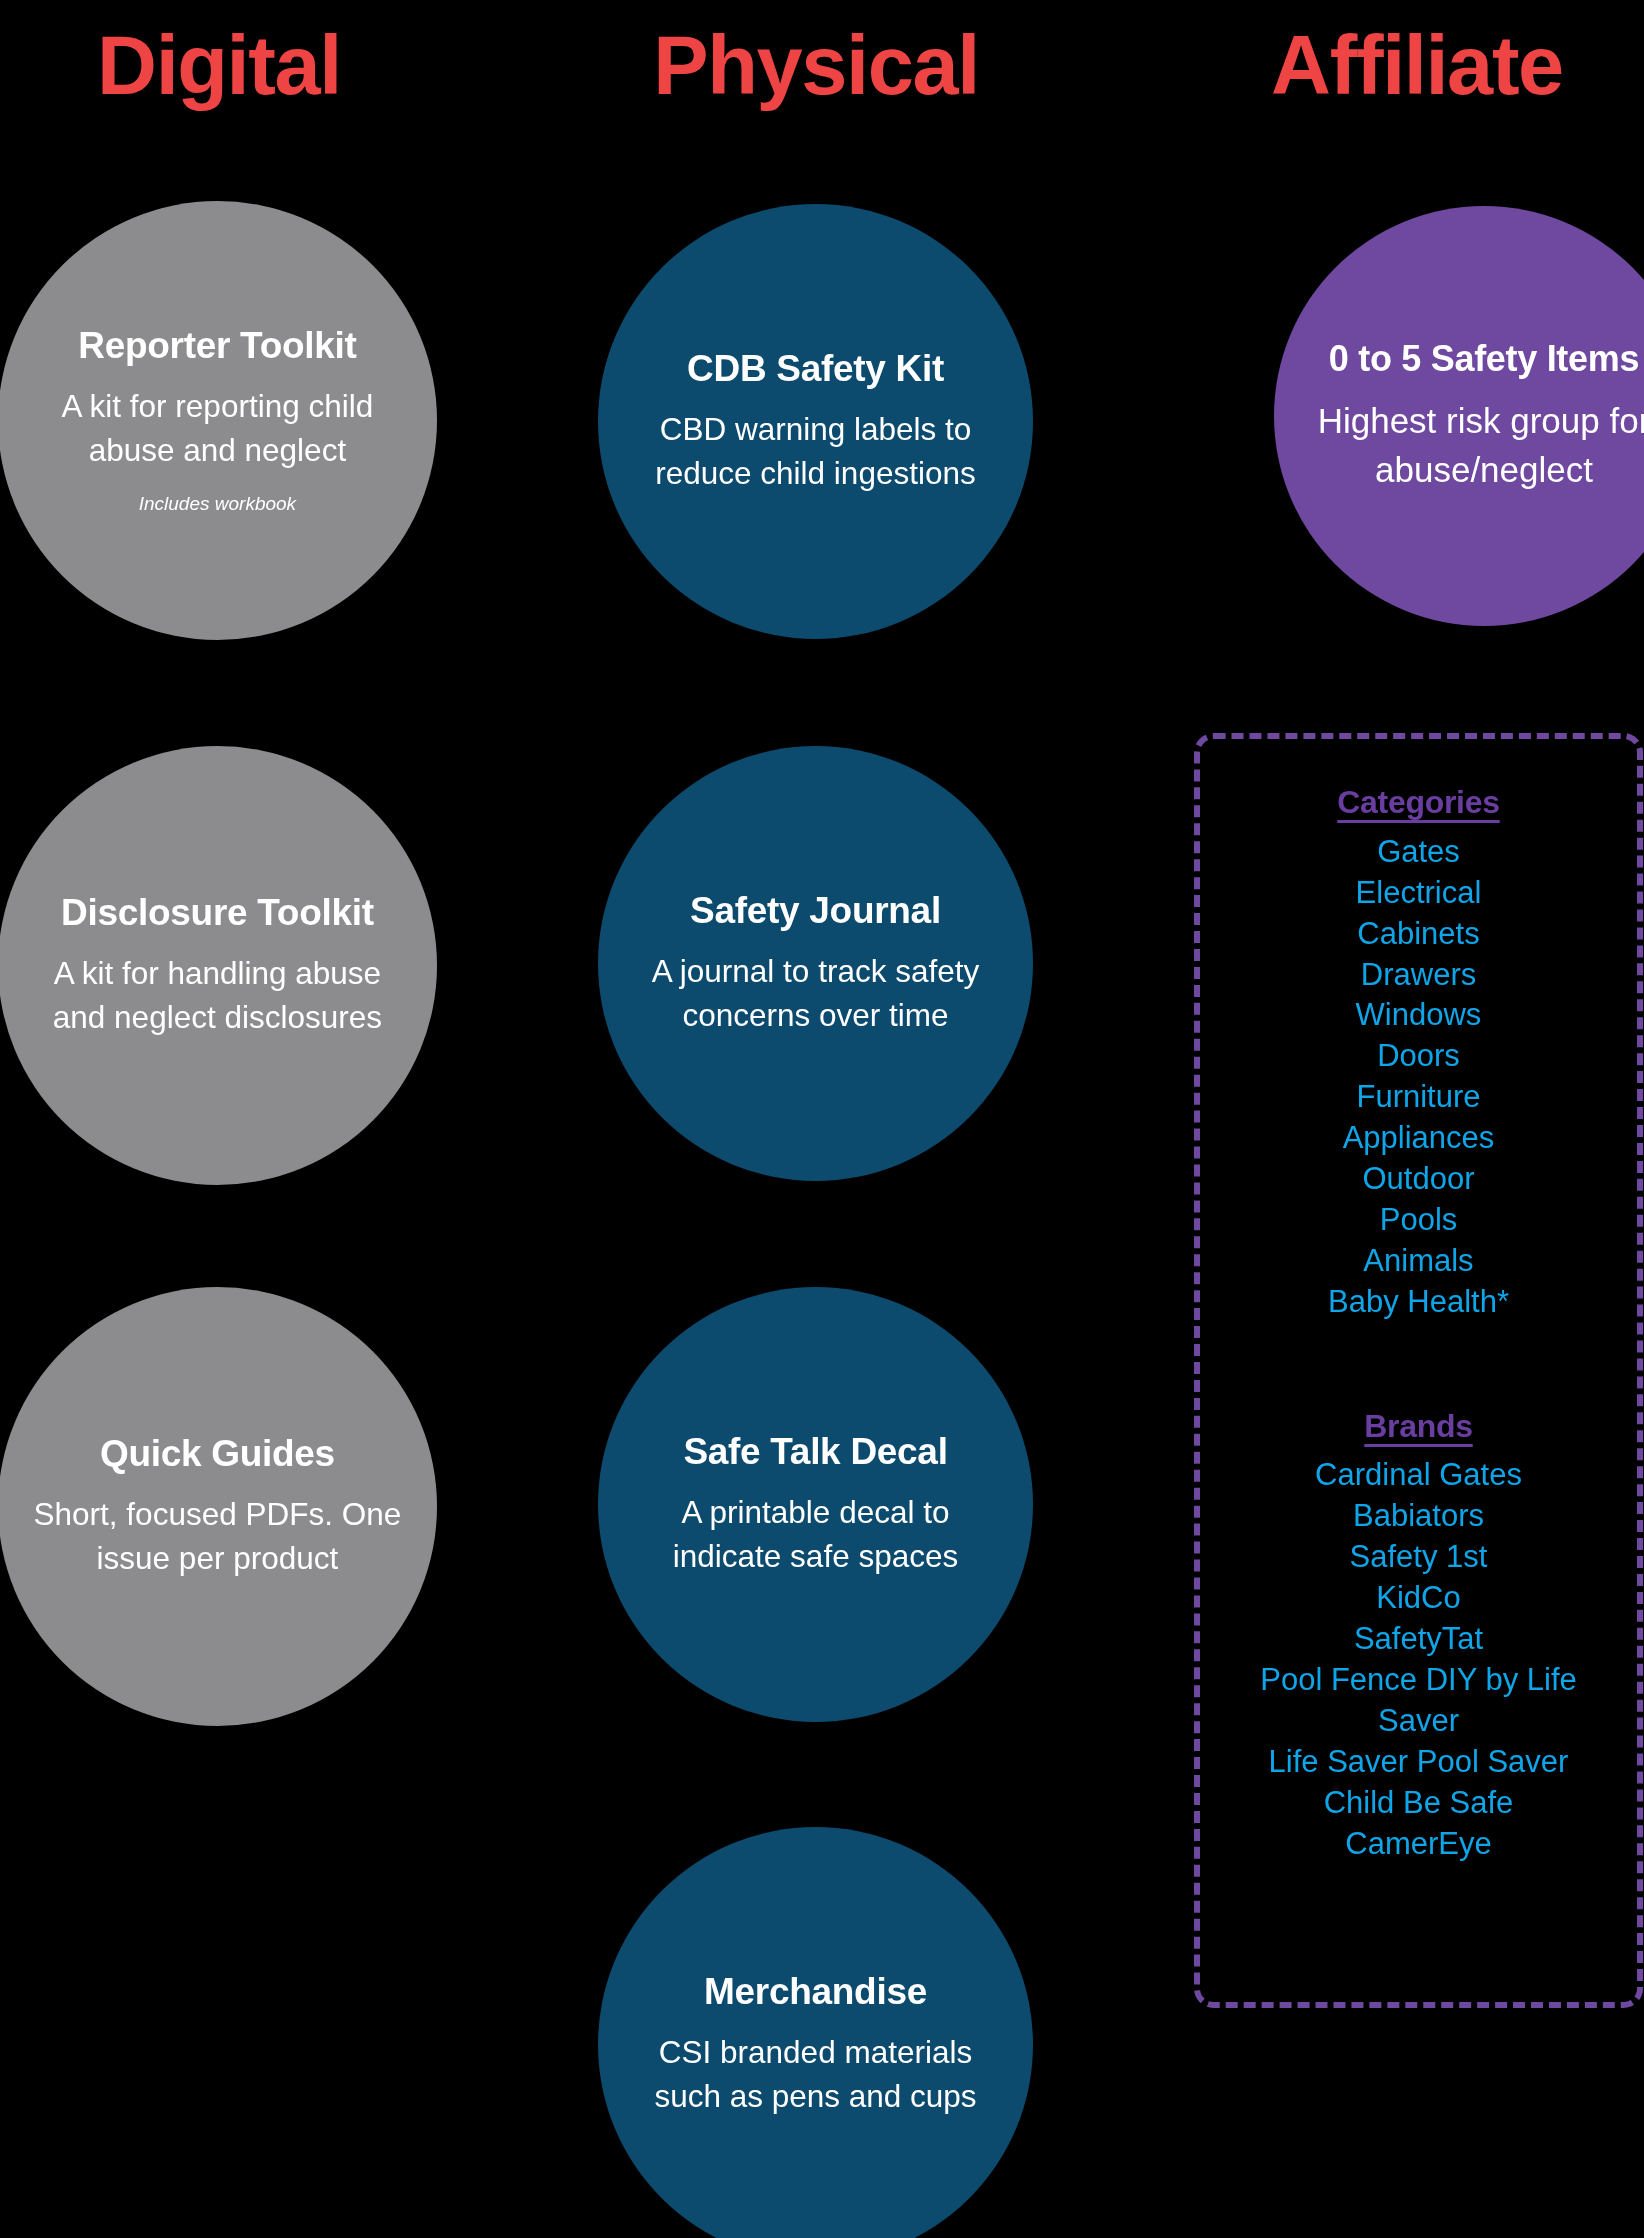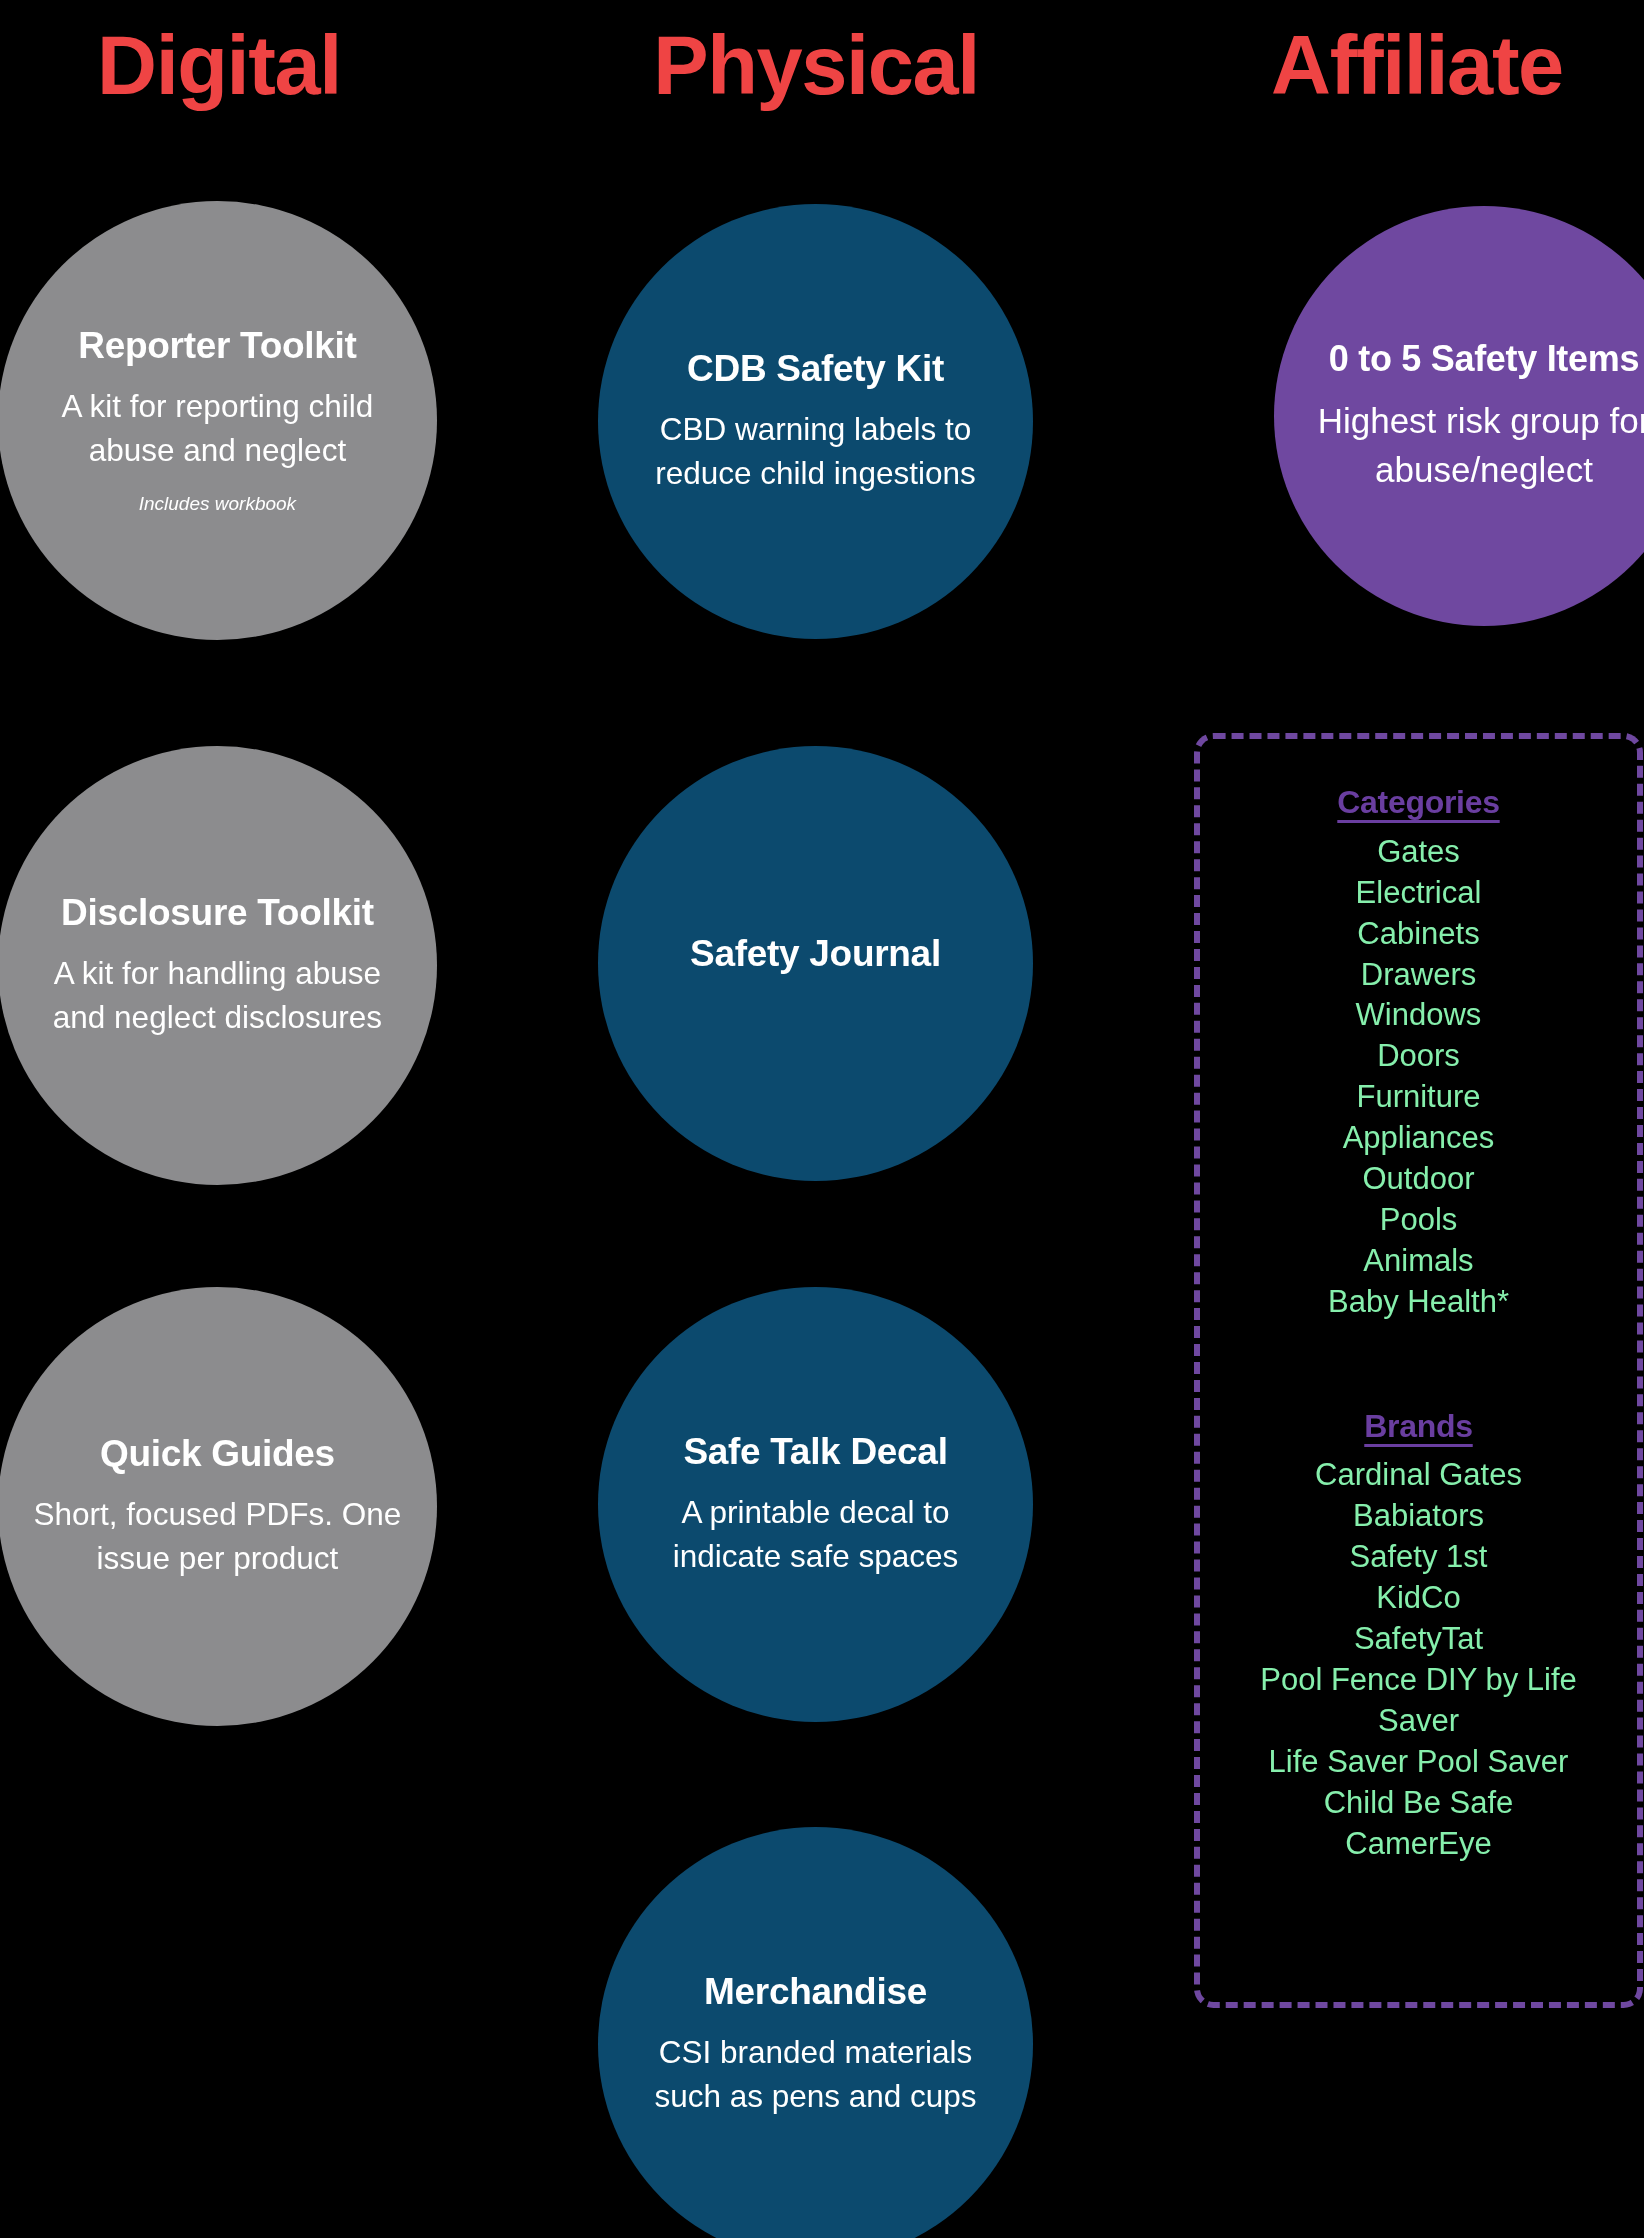--- a/index.html
+++ b/index.html
@@ -97,21 +97,21 @@
     font-weight:bold;
     font-size:32px;
     text-decoration:underline;
     text-underline-offset:7px;
     letter-spacing:-0.3px;
     margin:0 0 9.8px 0;
     line-height:1.25;
   }
   .list-head.brands-head{margin-top:83px;}
   .list-item{
-    color:#86efac;
+    color:#0ea5e9;
     font-weight:300;
     font-size:31px;
     line-height:1.32;
   }
   .list-block{margin:0;padding:0;list-style:none;}
 </style>
 </head>
 <body>
 
 <div class="board">
@@ -136,20 +136,21 @@
     <div class="b-desc">Short, focused PDFs. One issue per product</div>
   </div>
 
   <div class="bubble green c2r1">
     <div class="b-title">CDB Safety Kit</div>
     <div class="b-desc">CBD warning labels to reduce child ingestions</div>
   </div>
 
   <div class="bubble green c2r2">
     <div class="b-title">Safety Journal</div>
+    <div class="b-desc">A journal to track safety concerns over time</div>
   </div>
 
   <div class="bubble green c2r3">
     <div class="b-title">Safe Talk Decal</div>
     <div class="b-desc">A printable decal to indicate safe spaces</div>
   </div>
 
   <div class="bubble green c2r4">
     <div class="b-title">Merchandise</div>
     <div class="b-desc">CSI branded materials such as pens and cups</div>

